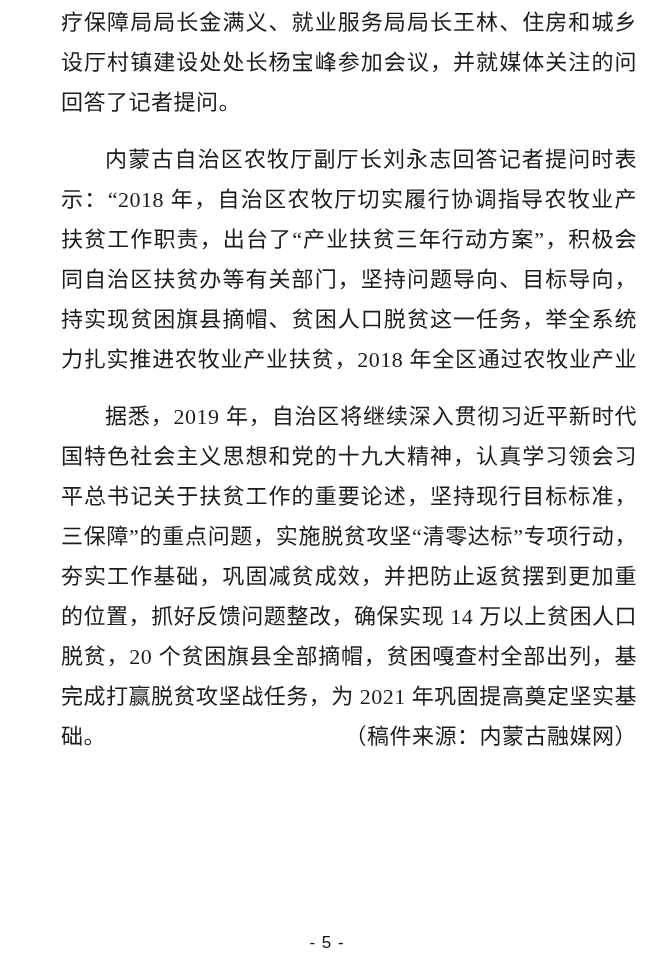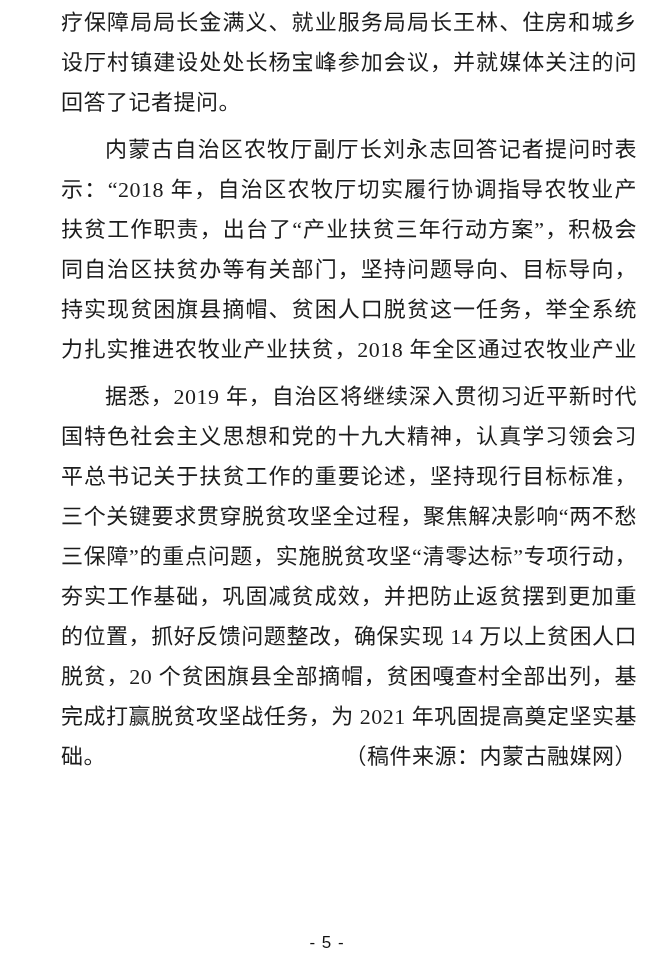--- a/index.html
+++ b/index.html
@@ -13,21 +13,21 @@
     color: #1c1c1c;
   }
   .doc {
     position: absolute;
     left: 61px;
     top: 3px;
     width: 576px;
     font-size: 22px;
   }
   .para { margin: 0; }
-  .para + .para { margin-top: 7px; }
+  .para + .para { margin-top: 17px; }
   .line {
     height: 40px;
     line-height: 40px;
     text-align: justify;
     text-align-last: justify;
     overflow: hidden;
     letter-spacing: 0.5px;
   }
   .line.flush {
     text-align: right;
@@ -71,21 +71,20 @@
     <div class="line">扶贫工作职责，出台了“产业扶贫三年行动方案”，积极会</div>
     <div class="line">同自治区扶贫办等有关部门，坚持问题导向、目标导向，坚</div>
     <div class="line">持实现贫困旗县摘帽、贫困人口脱贫这一任务，举全系统之</div>
     <div class="line">力扎实推进农牧业产业扶贫，2018 年全区通过农牧业产业发</div>
   </div>
 
   <div class="para">
     <div class="line indent">据悉，2019 年，自治区将继续深入贯彻习近平新时代中</div>
     <div class="line">国特色社会主义思想和党的十九大精神，认真学习领会习近</div>
     <div class="line">平总书记关于扶贫工作的重要论述，坚持现行目标标准，将</div>
-    <div class="line">三个关键要求贯穿脱贫攻坚全过程，聚焦解决影响“两不愁</div>
     <div class="line">三保障”的重点问题，实施脱贫攻坚“清零达标”专项行动，</div>
     <div class="line">夯实工作基础，巩固减贫成效，并把防止返贫摆到更加重要</div>
     <div class="line">的位置，抓好反馈问题整改，确保实现 14 万以上贫困人口</div>
     <div class="line">脱贫，20 个贫困旗县全部摘帽，贫困嘎查村全部出列，基本</div>
     <div class="line">完成打赢脱贫攻坚战任务，为 2021 年巩固提高奠定坚实基</div>
     <div class="line closing">
       <span>础。</span>
       <span>（稿件来源：内蒙古融媒网）</span>
     </div>
   </div>

